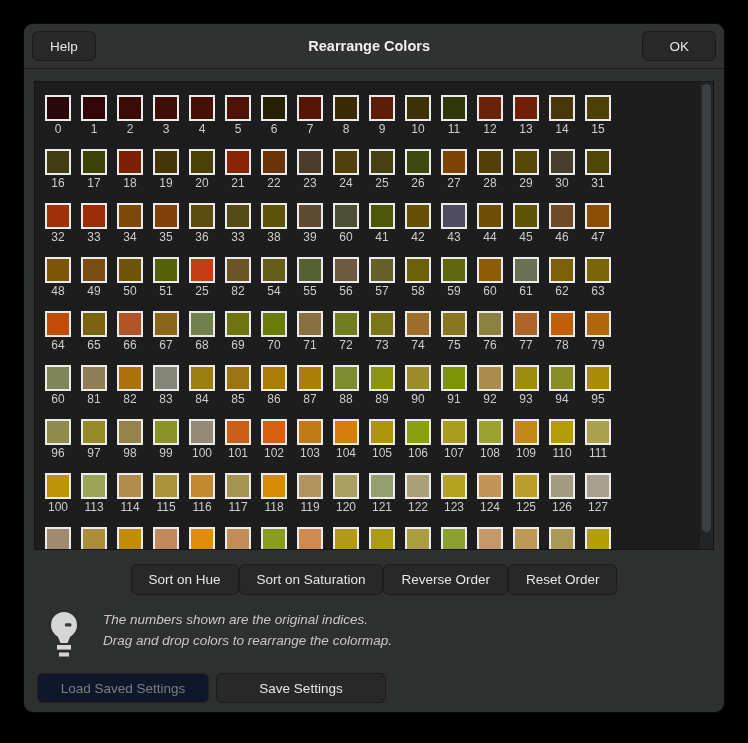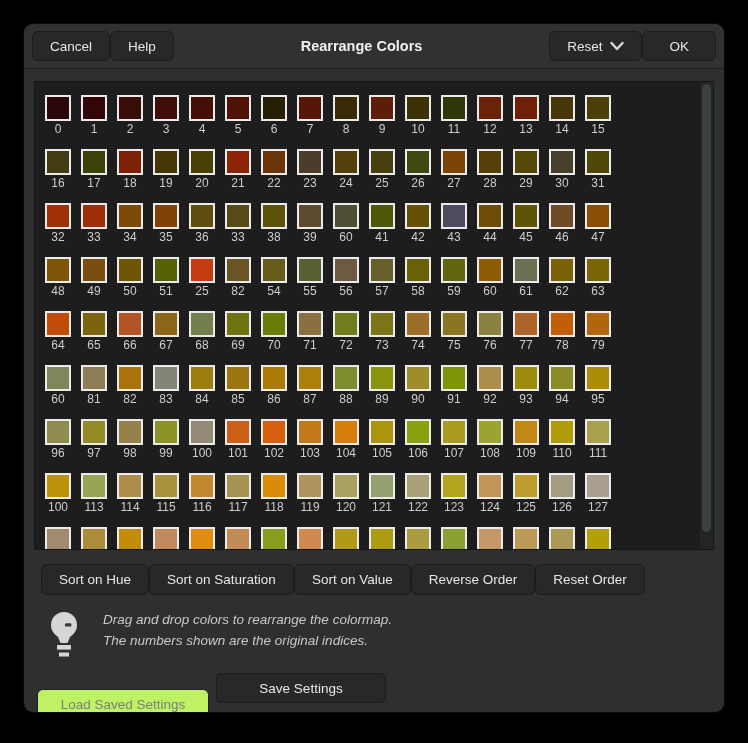--- a/index.html
+++ b/index.html
@@ -41,52 +41,43 @@
     display:grid;grid-template-columns:repeat(16,26px);
     column-gap:10px;row-gap:12px;
   }
   .cell{width:26px;}
   .sw{width:22px;height:22px;border:2px solid #ebebeb;box-sizing:content-box;}
   .idx{width:26px;height:16px;line-height:17px;text-align:center;font-size:12px;color:#cdcdcd;}
   .vscroll{width:13px;flex:none;background:#232425;position:relative;}
   .vthumb{position:absolute;left:2px;right:2px;top:2px;height:96%;background:#3d4043;border-radius:5px;}
   
   .sort-row{
-    margin:14px 7px 0 7px;display:flex;justify-content:flex-start;flex:none;
+    margin:14px 7px 0 7px;display:flex;justify-content:center;flex:none;
   }
   .sort-row .btn{height:31px;}
   
   .hint-row{margin:15px 0 0 14px;display:flex;align-items:flex-start;flex:none;}
   .bulb{flex:none;margin-top:1px;}
   .hint-text{
     margin-left:22px;color:#c9c9c9;font-style:italic;font-size:13.5px;line-height:1.55;
   }
   
   .settings-row{margin:11px 0 0 3px;display:flex;flex:none;}
   .btn.wide1{width:172px;}
   .btn.wide2{width:170px;margin-left:7px;}
-  .btn.disabled{color:#7d7d7d;background:#bef264;border-color:#222;margin-top:16px;}
+  .btn.disabled{color:#7d7d7d;background:#0f172a;border-color:#222;}
 </style>
 </head>
 <body>
 
 <div class="dialog">
 
   <div class="header">
-    <button class="btn">Cancel</button>
     <button class="btn gap8">Help</button>
     <div class="hdr-title">Rearrange Colors</div>
-    <button class="btn">
-      <span>Reset</span>
-      <span class="chev">
-        <svg width="14" height="10" viewBox="0 0 14 10">
-            <polyline points="1.5,2 7,8 12.5,2" fill="none" stroke="#d8d8d8" stroke-width="2.4" stroke-linecap="round" stroke-linejoin="round"></polyline>
-          </svg>
-      </span>
-    </button>
     <button class="btn gap8" style="padding:0 26px;">OK</button>
   </div>
 
   <div class="content">
 
     <div class="panel">
       <div class="grid-wrap">
         <div class="grid">
             <div class="cell">
               <div class="sw" style="background: rgb(42, 7, 11);"></div>
@@ -651,43 +642,42 @@
           </div>
       </div>
       <div class="vscroll">
         <div class="vthumb"></div>
       </div>
     </div>
 
     <div class="sort-row">
       <button class="btn">Sort on Hue</button>
       <button class="btn">Sort on Saturation</button>
-      <button class="btn">Sort on Value</button>
       <button class="btn">Reverse Order</button>
       <button class="btn">Reset Order</button>
     </div>
 
     <div class="hint-row">
       <span class="bulb">
         <svg width="33" height="47" viewBox="0 0 33 47">
           <circle cx="16" cy="14" r="13" fill="#d6d6d6"></circle>
           <circle cx="16" cy="14" r="7.5" fill="#3a3a3a"></circle>
           <circle cx="16" cy="14" r="7.5" fill="#d6d6d6" opacity="0"></circle>
           <path d="M16 6.5 a7.5 7.5 0 1 0 0.01 0 Z" fill="#3a3a3a" opacity="0"></path>
           <rect x="17" y="12" width="7" height="3.6" rx="1.2" fill="#3a3a3a"></rect>
           <path d="M9.5 25 L22.5 25 L19.5 32 L12.5 32 Z" fill="#d6d6d6"></path>
           <rect x="9" y="34" width="14" height="4.6" fill="#d6d6d6"></rect>
           <rect x="11" y="41.5" width="10" height="4" fill="#d6d6d6"></rect>
           <circle cx="16" cy="14" r="9" fill="#d6d6d6"></circle>
           <rect x="17" y="12.2" width="6.4" height="3.4" rx="1.2" fill="#3a3a3a"></rect>
         </svg>
       </span>
       <div class="hint-text">
+        <div>The numbers shown are the original indices.</div>
         <div>Drag and drop colors to rearrange the colormap.</div>
-        <div>The numbers shown are the original indices.</div>
       </div>
     </div>
 
     <div class="settings-row">
       <button class="btn wide1 disabled">Load Saved Settings</button>
       <button class="btn wide2">Save Settings</button>
     </div>
 
   </div>
 </div>

